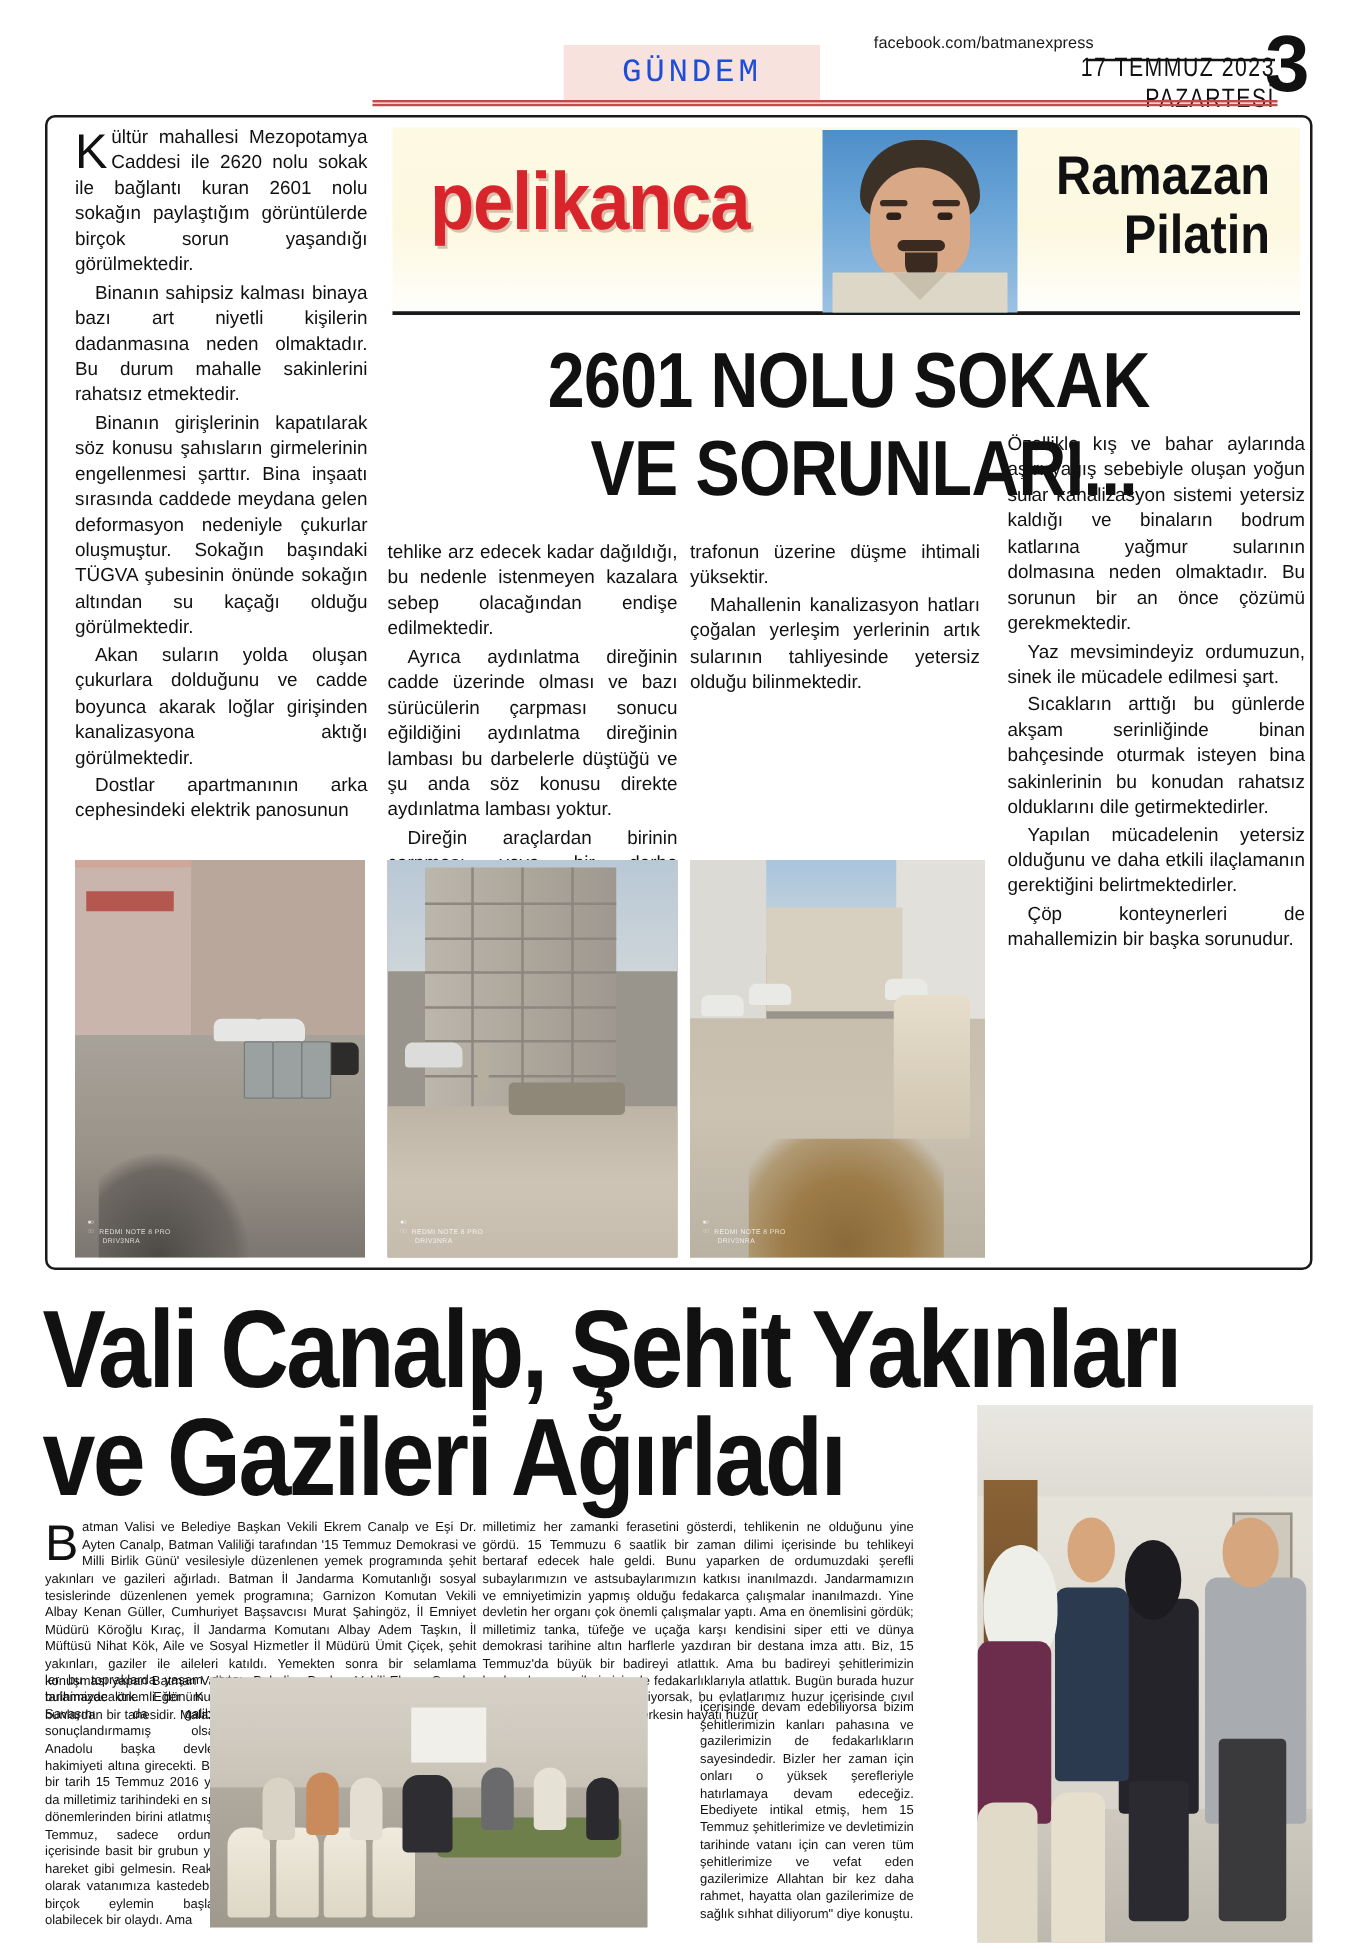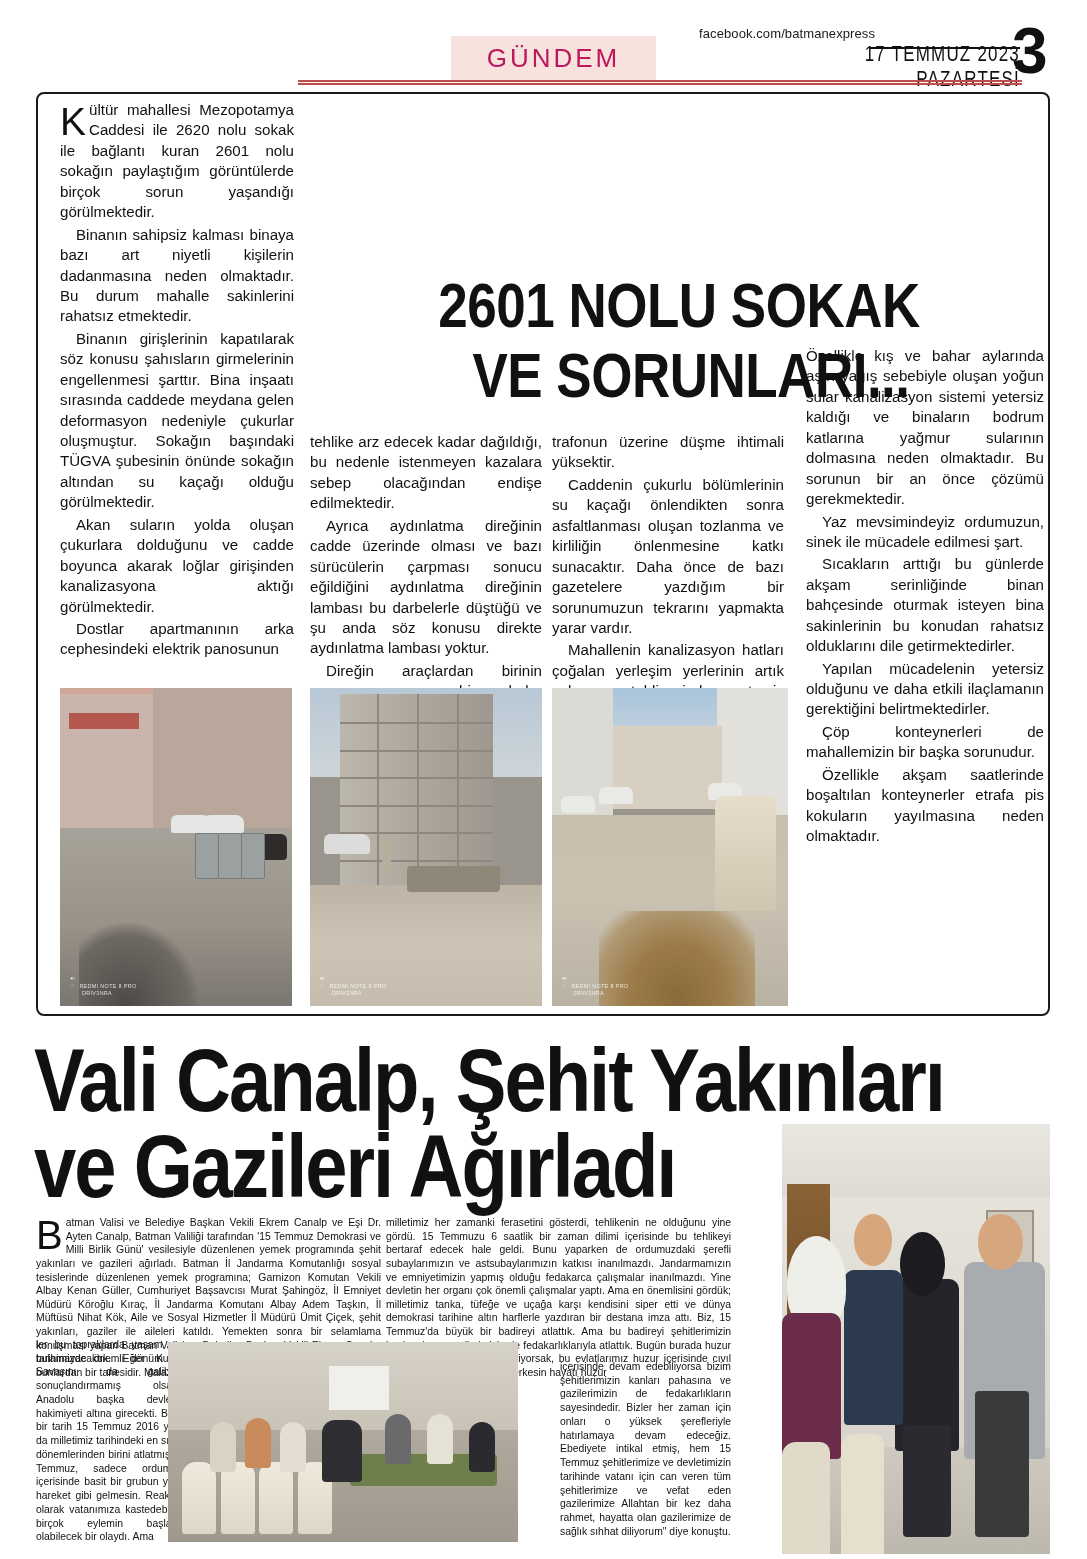--- a/index.html
+++ b/index.html
@@ -21,21 +21,21 @@
   .logo-text {
     color:#fff; font-weight:bold; font-size:30px; letter-spacing:-0.5px;
     font-family:"Liberation Sans", sans-serif;
     transform: scaleX(1.04); white-space:nowrap;
   }
   .logo-text .small { font-size:23px; }
   .section-tab {
     position:absolute; left:451px; top:36px; width:205px; height:44px;
     background:#f7e2dd; display:flex; align-items:center; justify-content:center;
   }
-  .section-tab span { font-size:26px; letter-spacing:3px; color:#be185d; font-weight:400; }
+  .section-tab span { font-size:26px; letter-spacing:3px; color:#1d4ed8; font-weight:400;font-family:Liberation Mono, monospace; }
   .fb-url {
     position:absolute; left:699px; top:26px; font-size:13px; color:#1a1a1a;
     letter-spacing:0.1px;
   }
   .date-rule { position:absolute; left:870px; top:47px; width:150px; height:2px; background:#111; }
   .date-line {
     position:absolute; left:780px; top:52px; width:240px; text-align:right;
     font-size:17px; letter-spacing:1.2px; color:#111;
     transform: scaleY(1.25); transform-origin: right bottom;
   }
@@ -266,20 +266,39 @@
     </div>
     <div class="fb-url">facebook.com/batmanexpress</div>
     <div class="date-rule"></div>
     <div class="date-line">17 TEMMUZ 2023 PAZARTESİ</div>
     <div class="page-no">3</div>
     <div class="rule-double"></div>
   </div>
 
   <div class="opinion-frame">
 
+    <div class="banner">
+      <div class="pelikanca">pelikanca</div>
+      <div class="portrait">
+        <div class="hair"></div>
+          <div class="face"></div>
+        <div class="brow-l"></div>
+          <div class="brow-r"></div>
+        <div class="eye-l"></div>
+          <div class="eye-r"></div>
+        <div class="mous"></div>
+          <div class="beard"></div>
+        <div class="shirt"></div>
+          <div class="collar"></div>
+      </div>
+      <div class="author">
+        <span>Ramazan</span><br>
+        <span>Pilatin</span>
+      </div>
+    </div>
 
     <div class="op-headline">
       <span class="l1">2601 NOLU SOKAK</span>
       <span class="l2">VE SORUNLARI...</span>
     </div>
 
     <div class="op-col col1">
       <p class="first"><span class="dropcap">K</span><span>ültür mahallesi Mezopotamya Caddesi ile 2620 nolu sokak ile bağlantı kuran 2601 nolu sokağın paylaştığım görüntülerde birçok sorun yaşandığı görülmektedir.</span></p>
       <p>Binanın sahipsiz kalması binaya bazı art niyetli kişilerin dadanmasına neden olmaktadır. Bu durum mahalle sakinlerini rahatsız etmektedir.</p>
       <p>Binanın girişlerinin kapatılarak söz konusu şahısların girmelerinin engellenmesi şarttır. Bina inşaatı sırasında caddede meydana gelen deformasyon nedeniyle çukurlar oluşmuştur. Sokağın başındaki TÜGVA şubesinin önünde sokağın altından su kaçağı olduğu görülmektedir.</p>
@@ -288,31 +307,29 @@
     </div>
 
     <div class="op-col col2">
       <p class="first">tehlike arz edecek kadar dağıldığı, bu nedenle istenmeyen kazalara sebep olacağından endişe edilmektedir.</p>
       <p>Ayrıca aydınlatma direğinin cadde üzerinde olması ve bazı sürücülerin çarpması sonucu eğildiğini aydınlatma direğinin lambası bu darbelerle düştüğü ve şu anda söz konusu direkte aydınlatma lambası yoktur.</p>
       <p>Direğin araçlardan birinin çarpması veya bir darbe sonucunda</p>
     </div>
 
     <div class="op-col col3">
       <p class="first">trafonun üzerine düşme ihtimali yüksektir.</p>
-      <p>Caddenin çukurlu bölümlerinin su kaçağı önlendikten sonra asfaltlanması oluşan tozlanma ve kirliliğin önlenmesine katkı sunacaktır. Daha önce de bazı gazetelere yazdığım bir sorunumuzun tekrarını yapmakta yarar vardır.</p>
       <p>Mahallenin kanalizasyon hatları çoğalan yerleşim yerlerinin artık sularının tahliyesinde yetersiz olduğu bilinmektedir.</p>
     </div>
 
     <div class="op-col col4" style="top:252px;">
       <p class="first">Özellikle kış ve bahar aylarında aşırı yağış sebebiyle oluşan yoğun sular kanalizasyon sistemi yetersiz kaldığı ve binaların bodrum katlarına yağmur sularının dolmasına neden olmaktadır. Bu sorunun bir an önce çözümü gerekmektedir.</p>
       <p>Yaz mevsimindeyiz ordumuzun, sinek ile mücadele edilmesi şart.</p>
       <p>Sıcakların arttığı bu günlerde akşam serinliğinde binan bahçesinde oturmak isteyen bina sakinlerinin bu konudan rahatsız olduklarını dile getirmektedirler.</p>
       <p>Yapılan mücadelenin yetersiz olduğunu ve daha etkili ilaçlamanın gerektiğini belirtmektedirler.</p>
       <p>Çöp konteynerleri de mahallemizin bir başka sorunudur.</p>
-      <p>Özellikle akşam saatlerinde boşaltılan konteynerler etrafa pis kokuların yayılmasına neden olmaktadır.</p>
     </div>
 
     <div class="photo ph1">
       <div class="pvert p1-sky"></div>
       <div class="p1-bldgL"></div>
         <div class="p1-bldgR"></div>
         <div class="p1-redband"></div>
       <div class="p1-shadow"></div>
       <div class="p1-car" style="left:48%; top:40%;"></div>
       <div class="p1-car" style="left:62%; top:40%;"></div>

